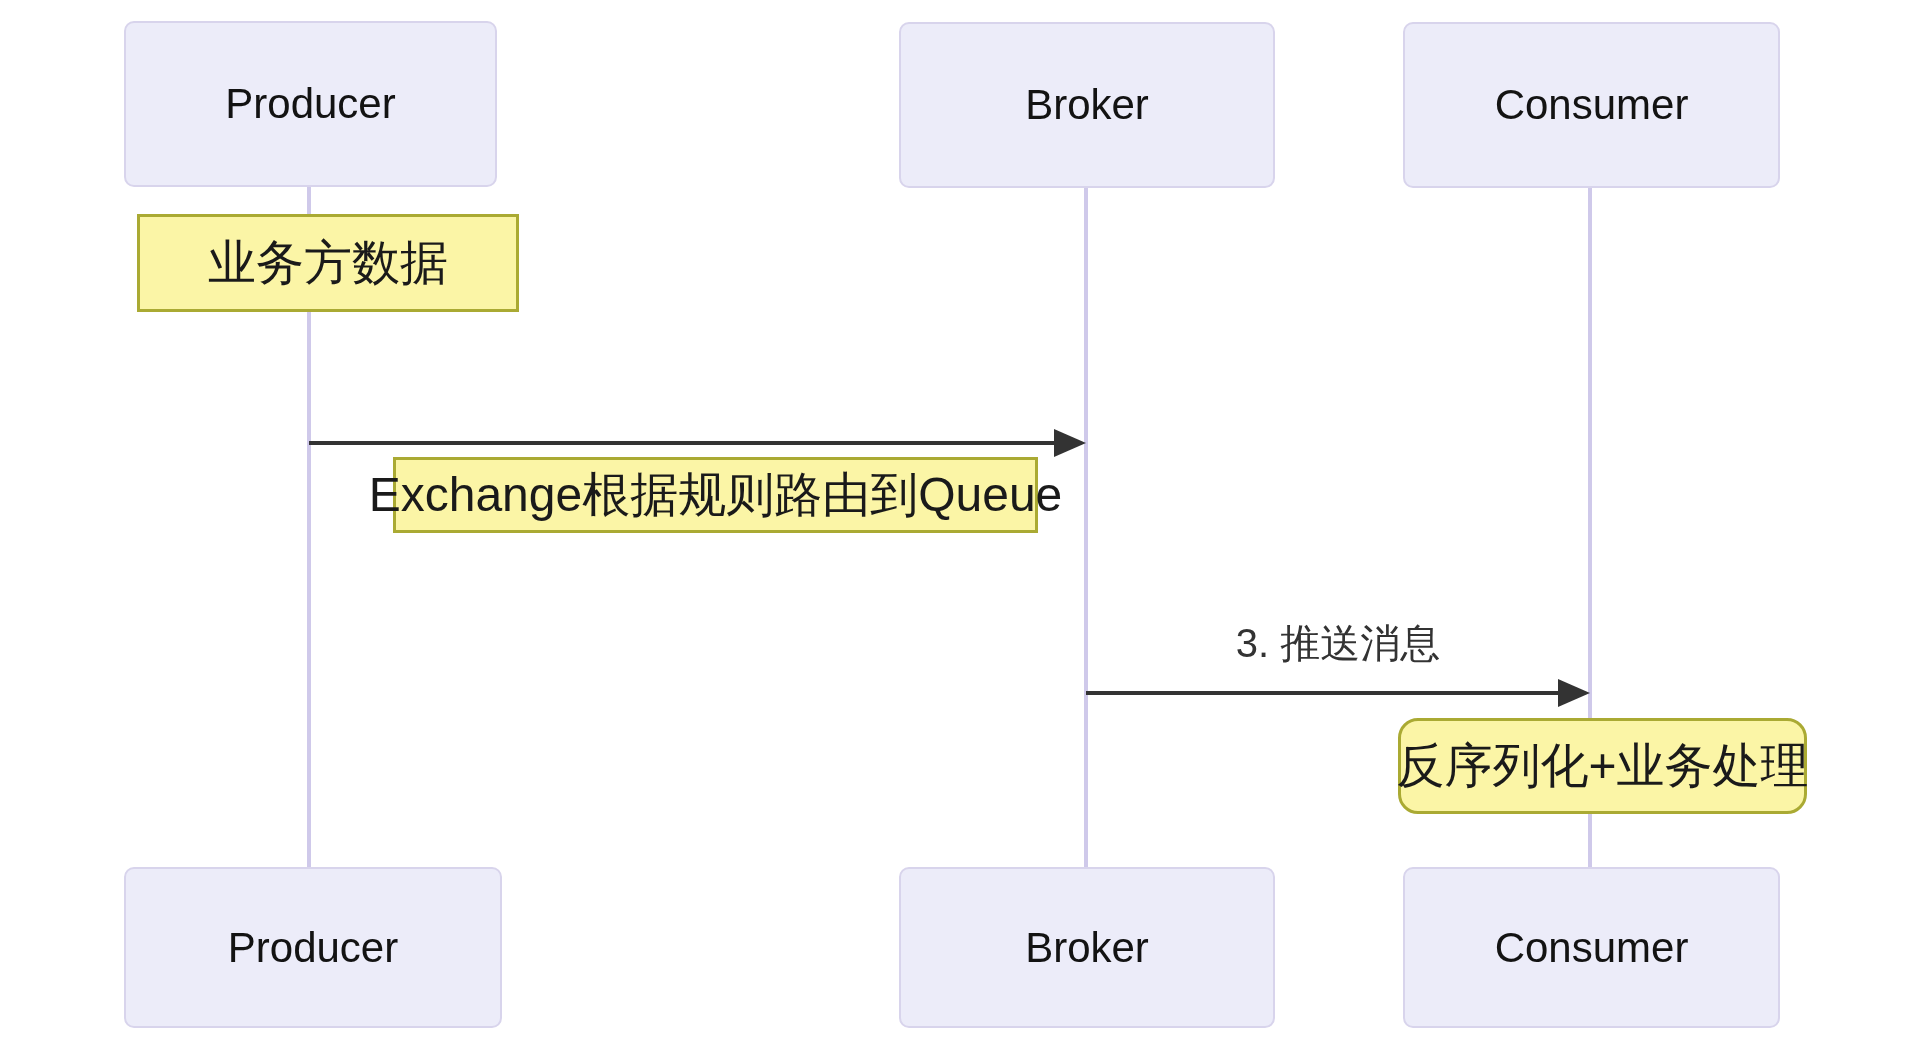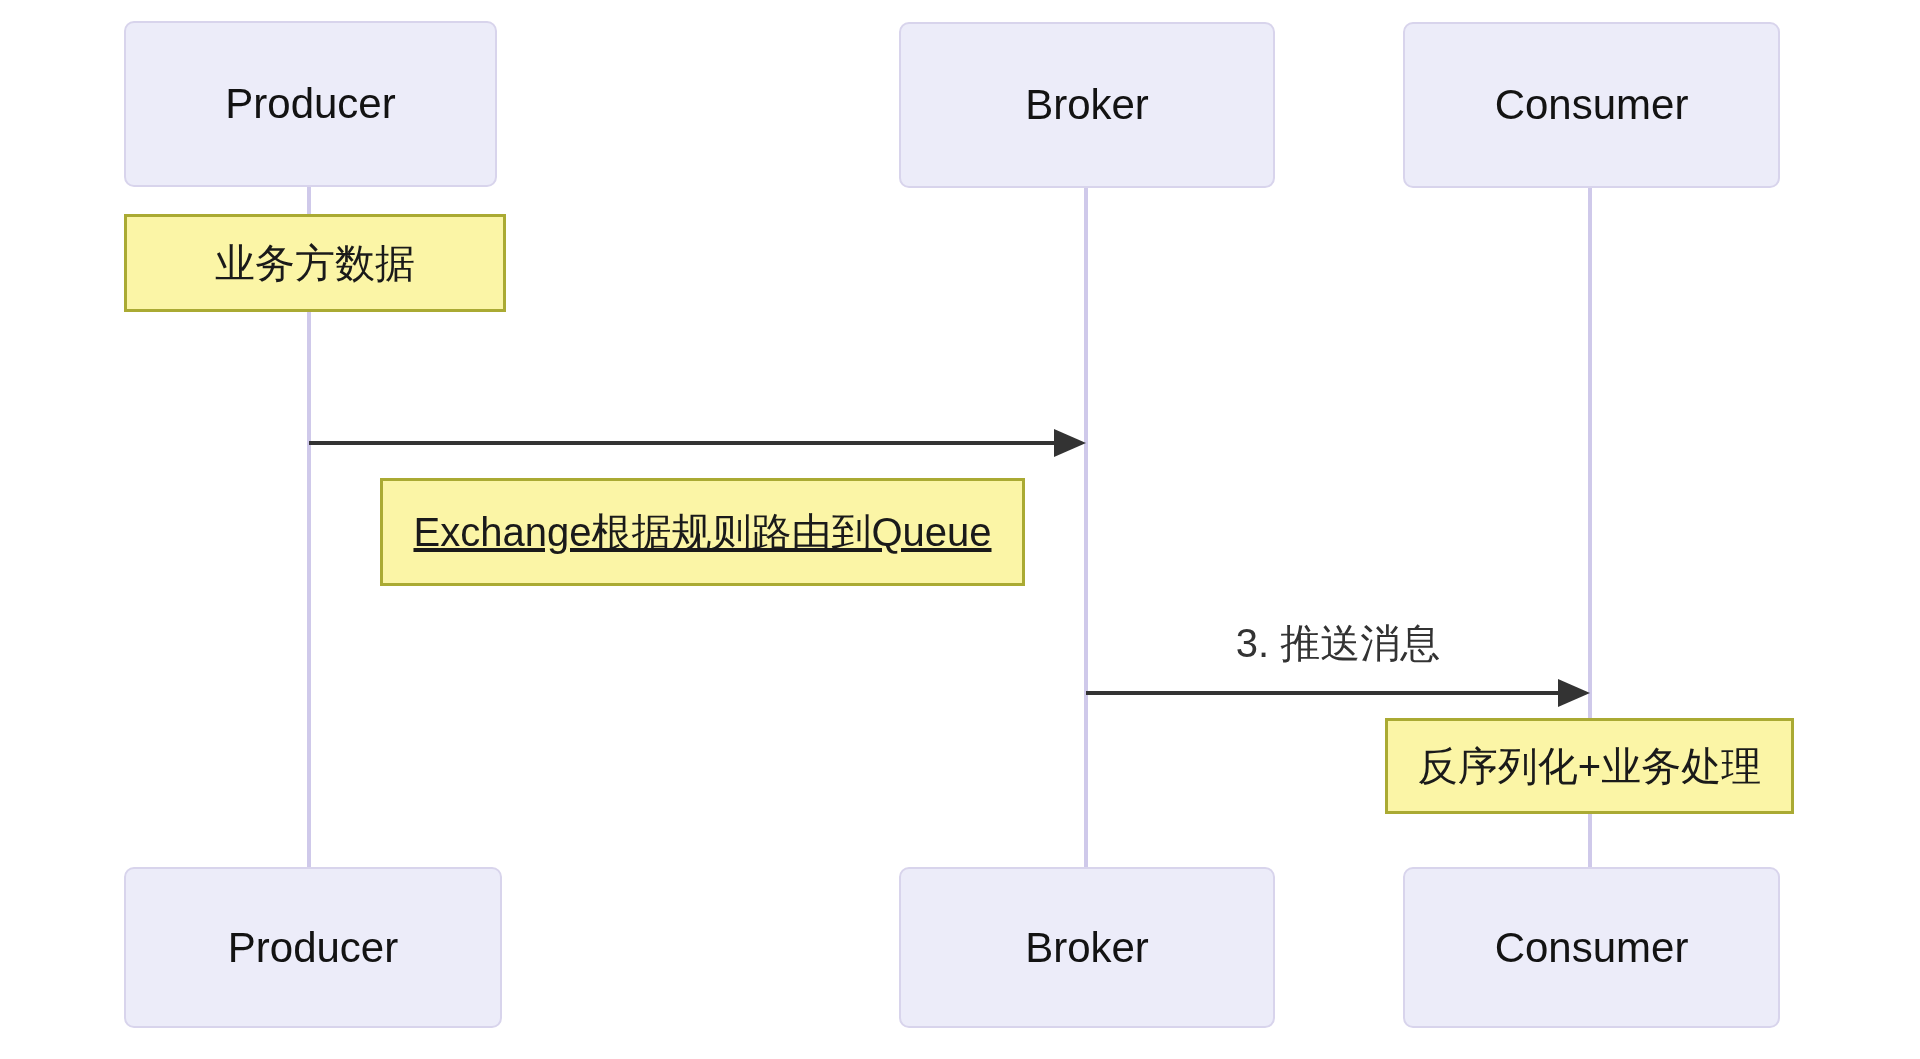--- a/index.html
+++ b/index.html
@@ -35,23 +35,24 @@
     color: #131313;
   }
   .note {
     position: absolute;
     display: flex;
     align-items: center;
     justify-content: center;
     background: var(--note-fill, #FBF5A6);
     border: 3px solid var(--note-border, #AAAA33);
     box-sizing: border-box;
-    font-size: 40px;
+    font-size: 48px;
     color: #1a1a1a;
     white-space: nowrap;
+    margin-left: 13px;
   }
   .msg-label {
     position: absolute;
     transform: translateX(-50%);
     font-size: 40px;
     color: var(--message, #333333);
     white-space: nowrap;
   }
   .msg-line {
     position: absolute;
@@ -86,31 +87,31 @@
     <span>Consumer</span>
   </div>
 
   <div class="note" style="left: 124px; top: 214px; width: 382px; height: 98px;">
     <span>业务方数据</span>
   </div>
 
   <div class="msg-line" style="left: 309px; top: 441px; width: 749px;"></div>
   <div class="arrowhead" style="left: 1054px; top: 429px;"></div>
 
-  <div class="note" style="left: 380px; top: 478px; width: 645px; height: 108px; text-decoration: underline;">
+  <div class="note" style="left: 380px; top: 457px; width: 645px; height: 76px;">
     <span>Exchange根据规则路由到Queue</span>
   </div>
 
   <div class="msg-label" style="left: 1338px; top: 616px;">
     <span>3. 推送消息</span>
   </div>
   <div class="msg-line" style="left: 1086px; top: 691px; width: 472px;"></div>
   <div class="arrowhead" style="left: 1558px; top: 679px;"></div>
 
-  <div class="note" style="left: 1385px; top: 718px; width: 409px; height: 96px;">
+  <div class="note" style="left: 1385px; top: 718px; width: 409px; height: 96px; border-radius: 20px;">
     <span>反序列化+业务处理</span>
   </div>
 
   <div class="actor" style="left: 124px; top: 867px; width: 378px; height: 161px;">
     <span>Producer</span>
   </div>
   <div class="actor" style="left: 899px; top: 867px; width: 376px; height: 161px;">
     <span>Broker</span>
   </div>
   <div class="actor" style="left: 1403px; top: 867px; width: 377px; height: 161px;">

